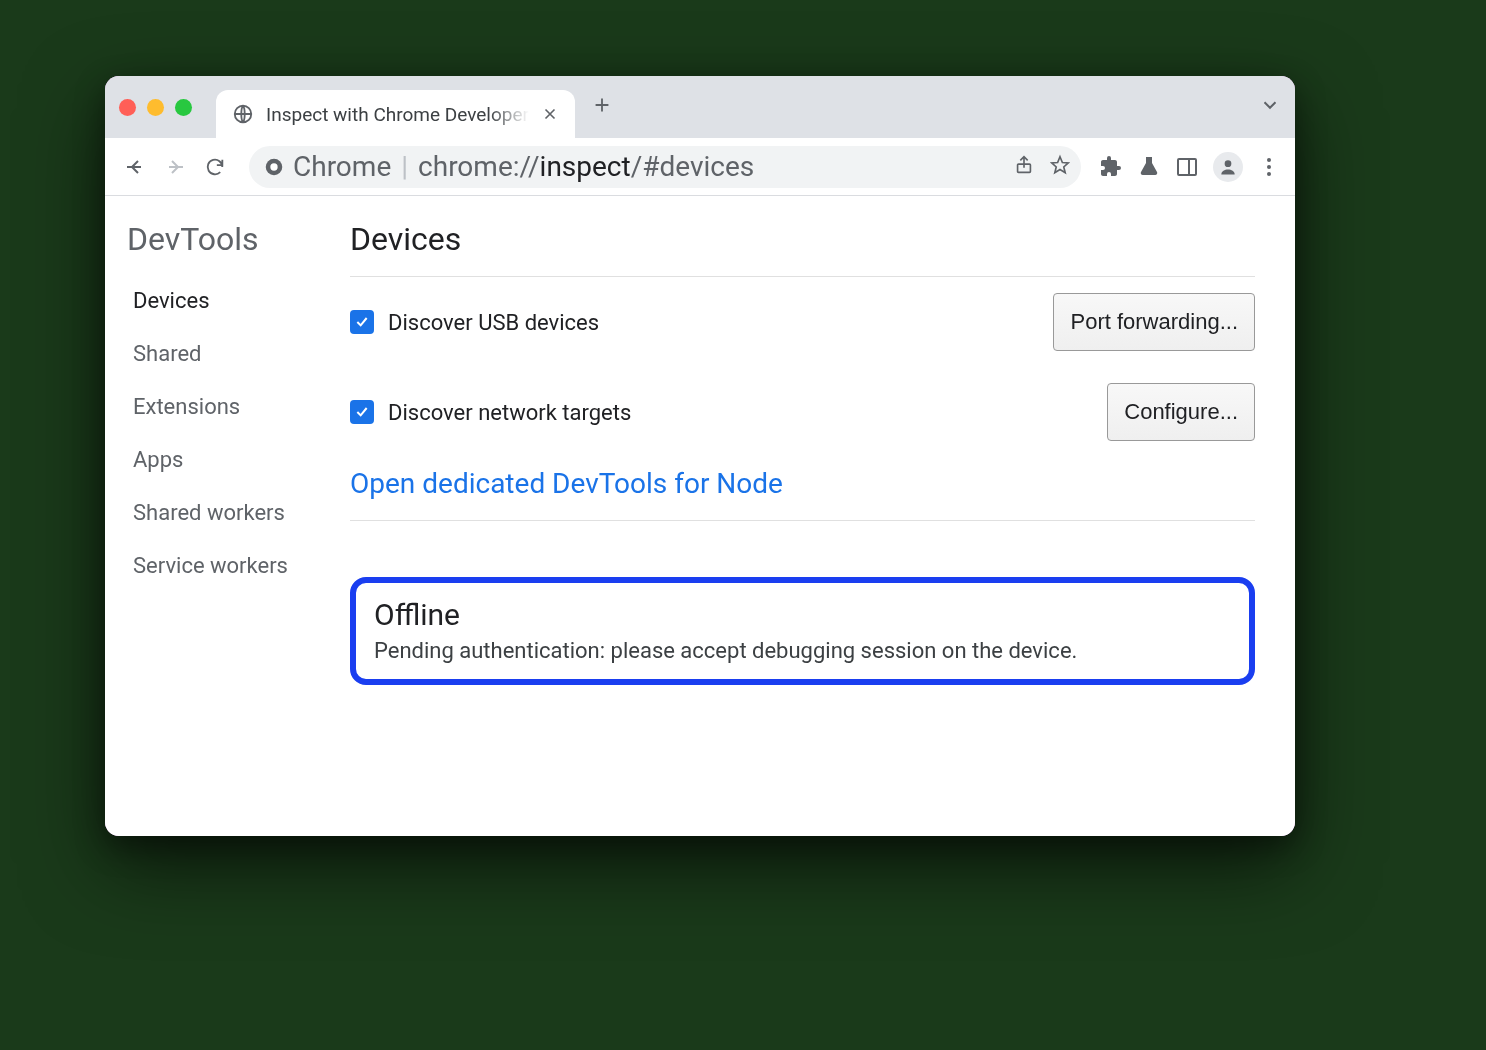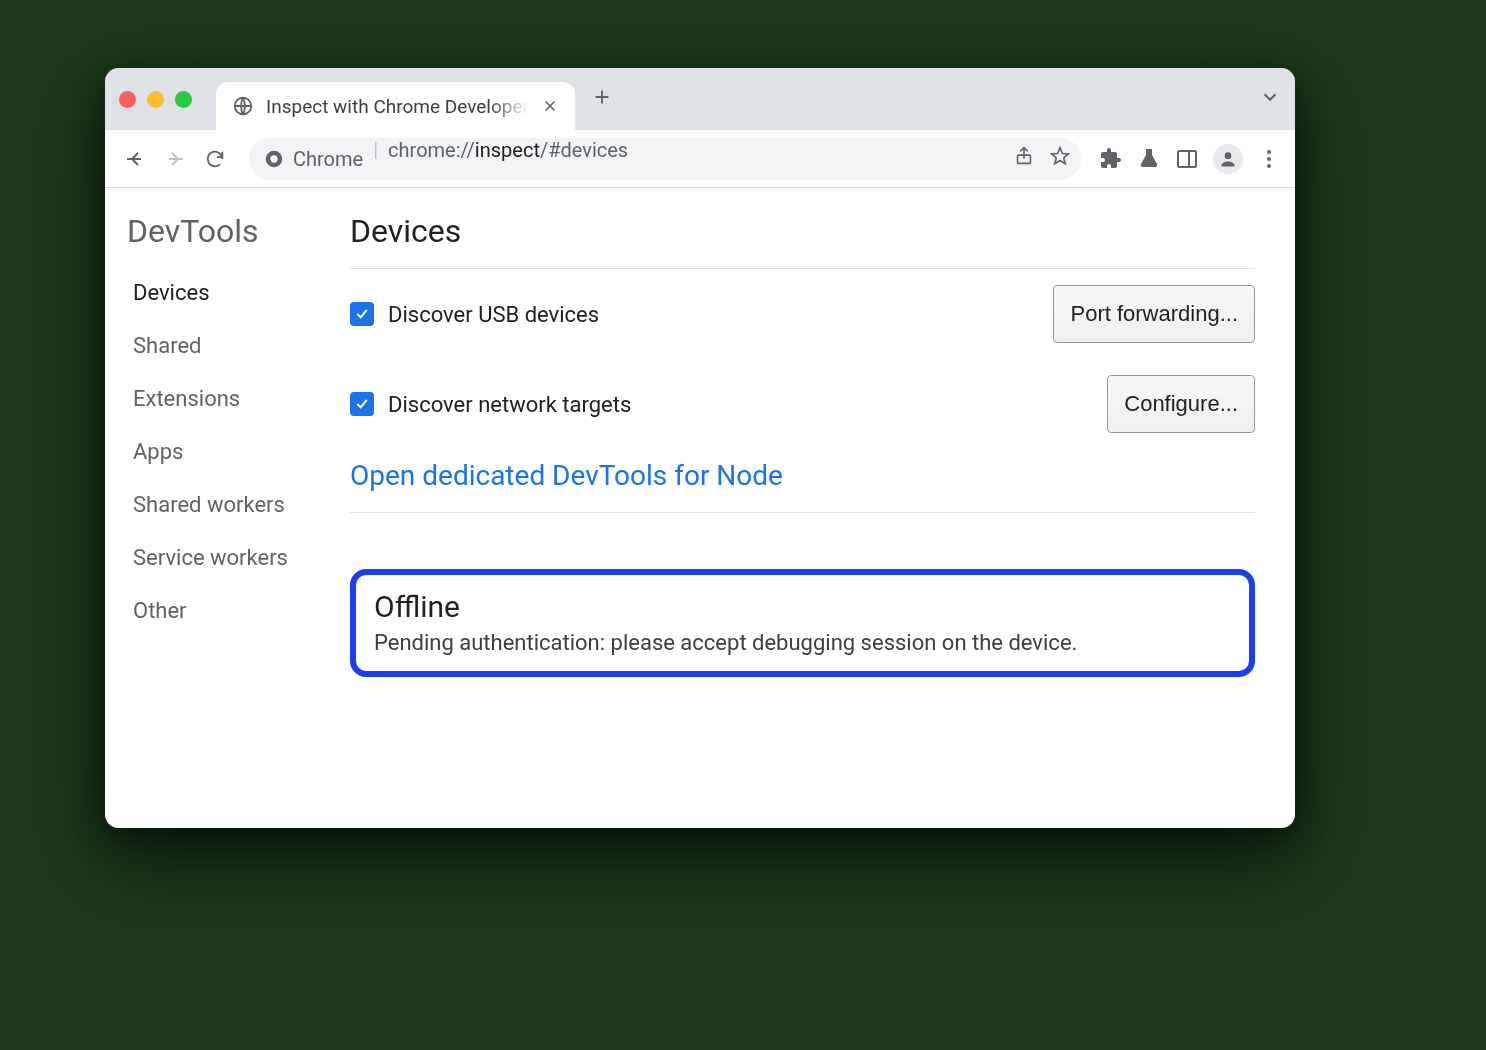--- a/index.html
+++ b/index.html
@@ -6,21 +6,21 @@
   body {
     font-family: -apple-system, BlinkMacSystemFont, "Segoe UI", Roboto, Helvetica, Arial, sans-serif;
     background: #1a3a1a;
     width: 1486px;
     height: 1050px;
     position: relative;
   }
   .window {
     position: absolute;
     left: 105px;
-    top: 68px;
+    top: 76px;
     width: 1190px;
     height: 760px;
     background: #f0abfc;
     border-radius: 14px;
     box-shadow: 0 30px 80px rgba(0,0,0,0.6), 0 10px 30px rgba(0,0,0,0.4);
     overflow: hidden;
     display: flex;
     flex-direction: column;
   }
   
@@ -71,24 +71,25 @@
     gap: 8px;
   }
   .tbtn { width: 32px; height: 32px; display:flex; align-items:center; justify-content:center; color:#5f6368; cursor:pointer; border-radius:50%; }
   .tbtn.disabled { color:#bdc1c6; cursor:default; }
   .omnibox {
     flex: 1;
     height: 42px;
     background: #f1f3f4;
     border-radius: 21px;
     display: flex;
+    align-items: center;
     padding: 0 10px 0 14px;
     gap: 10px;
     color: #5f6368;
-    font-size: 20px;
+    font-size: 28px;
     margin: 16px 10px;
   }
   .omnibox .chip { display: flex; align-items: center; gap: 8px; }
   .omnibox .chip svg { width: 22px; height: 22px; }
   .omnibox .pipe { color: #bdc1c6; }
   .omnibox .url { white-space: nowrap; overflow:hidden; }
   .omnibox .url .bold { color: #202124; }
   .omnibox .trail { margin-left: auto; display: flex; gap: 14px; align-items:center; }
   .omnibox .trail svg { width: 22px; height: 22px; color:#5f6368; }
   .right-icons { display:flex; gap: 14px; align-items:center; }
@@ -243,21 +244,20 @@
 
   <div class="content">
     <div class="sidebar">
       <div class="sb-title">DevTools</div>
       <div class="sb-item active">Devices</div>
       <div class="sb-item">Shared</div>
       <div class="sb-item">Extensions</div>
       <div class="sb-item">Apps</div>
       <div class="sb-item">Shared workers</div>
       <div class="sb-item">Service workers</div>
-      <div class="sb-item">Other</div>
     </div>
 
     <div class="main">
       <h1>Devices</h1>
       <div class="divider"></div>
 
       <div class="row">
         <div class="cbox">
           <svg viewBox="0 0 24 24" stroke="currentColor" stroke-width="3" fill="none">
               <path d="M5 12l5 5 9-11"></path>

